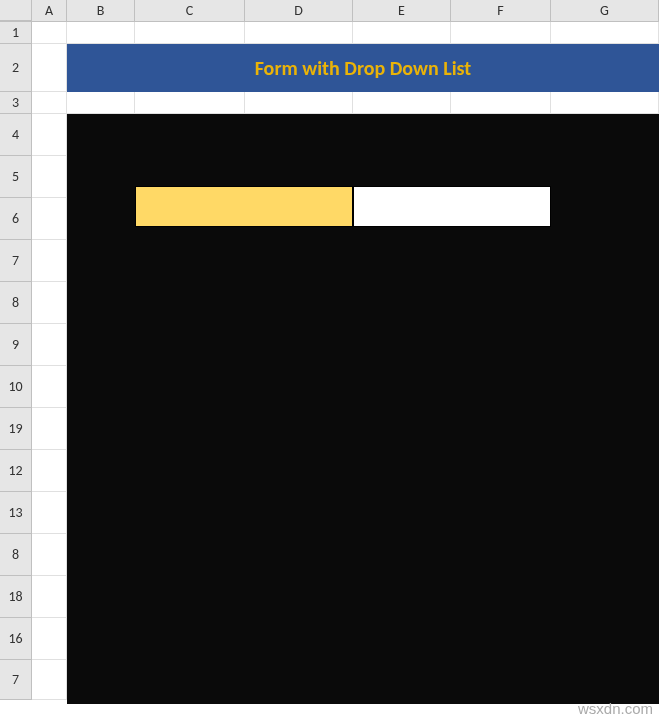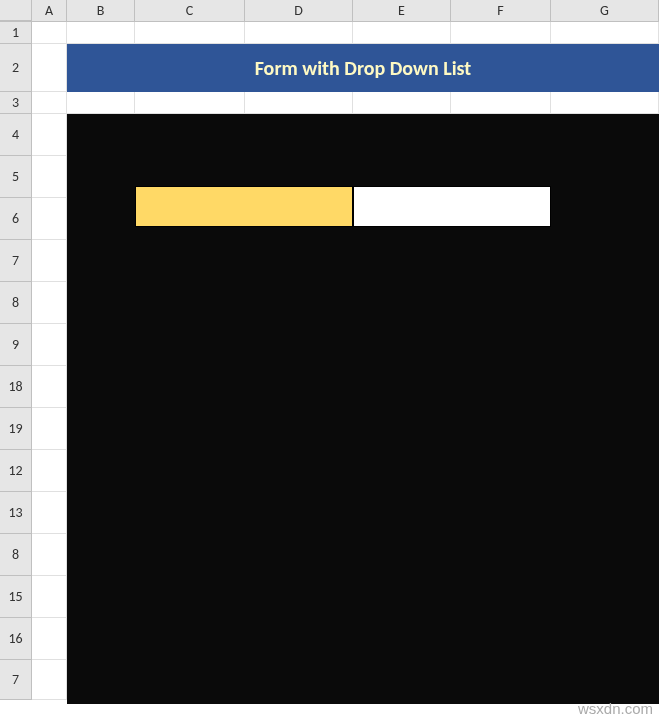--- a/index.html
+++ b/index.html
@@ -87,21 +87,21 @@
     .row-16 { height: 42px; }
     .row-17 { height: 40px; }
 
     .title-banner {
       position: absolute;
       left: 67px;
       top: 44px;
       width: 592px;
       height: 48px;
       background: #2f5597;
-      color: #fef9c3;
+      color: #eab308;
       display: flex;
       align-items: center;
       justify-content: center;
       font-size: 20px;
       font-weight: bold;
       font-family: 'Segoe UI', Calibri, Arial, sans-serif;
     }
     .black-area {
       position: absolute;
       left: 67px;
@@ -246,21 +246,21 @@
     <div class="cell col-A row-9"></div>
     <div class="cell col-B row-9"></div>
     <div class="cell col-C row-9"></div>
     <div class="cell col-D row-9"></div>
     <div class="cell col-E row-9"></div>
     <div class="cell col-F row-9"></div>
     <div class="cell col-G row-9"></div>
   </div>
 
   <div class="row row-10">
-    <div class="row-header row-10">18</div>
+    <div class="row-header row-10">10</div>
     <div class="cell col-A row-10"></div>
     <div class="cell col-B row-10"></div>
     <div class="cell col-C row-10"></div>
     <div class="cell col-D row-10"></div>
     <div class="cell col-E row-10"></div>
     <div class="cell col-F row-10"></div>
     <div class="cell col-G row-10"></div>
   </div>
 
   <div class="row row-11">
@@ -301,21 +301,21 @@
     <div class="cell col-A row-14"></div>
     <div class="cell col-B row-14"></div>
     <div class="cell col-C row-14"></div>
     <div class="cell col-D row-14"></div>
     <div class="cell col-E row-14"></div>
     <div class="cell col-F row-14"></div>
     <div class="cell col-G row-14"></div>
   </div>
 
   <div class="row row-15">
-    <div class="row-header row-15">15</div>
+    <div class="row-header row-15">18</div>
     <div class="cell col-A row-15"></div>
     <div class="cell col-B row-15"></div>
     <div class="cell col-C row-15"></div>
     <div class="cell col-D row-15"></div>
     <div class="cell col-E row-15"></div>
     <div class="cell col-F row-15"></div>
     <div class="cell col-G row-15"></div>
   </div>
 
   <div class="row row-16">

